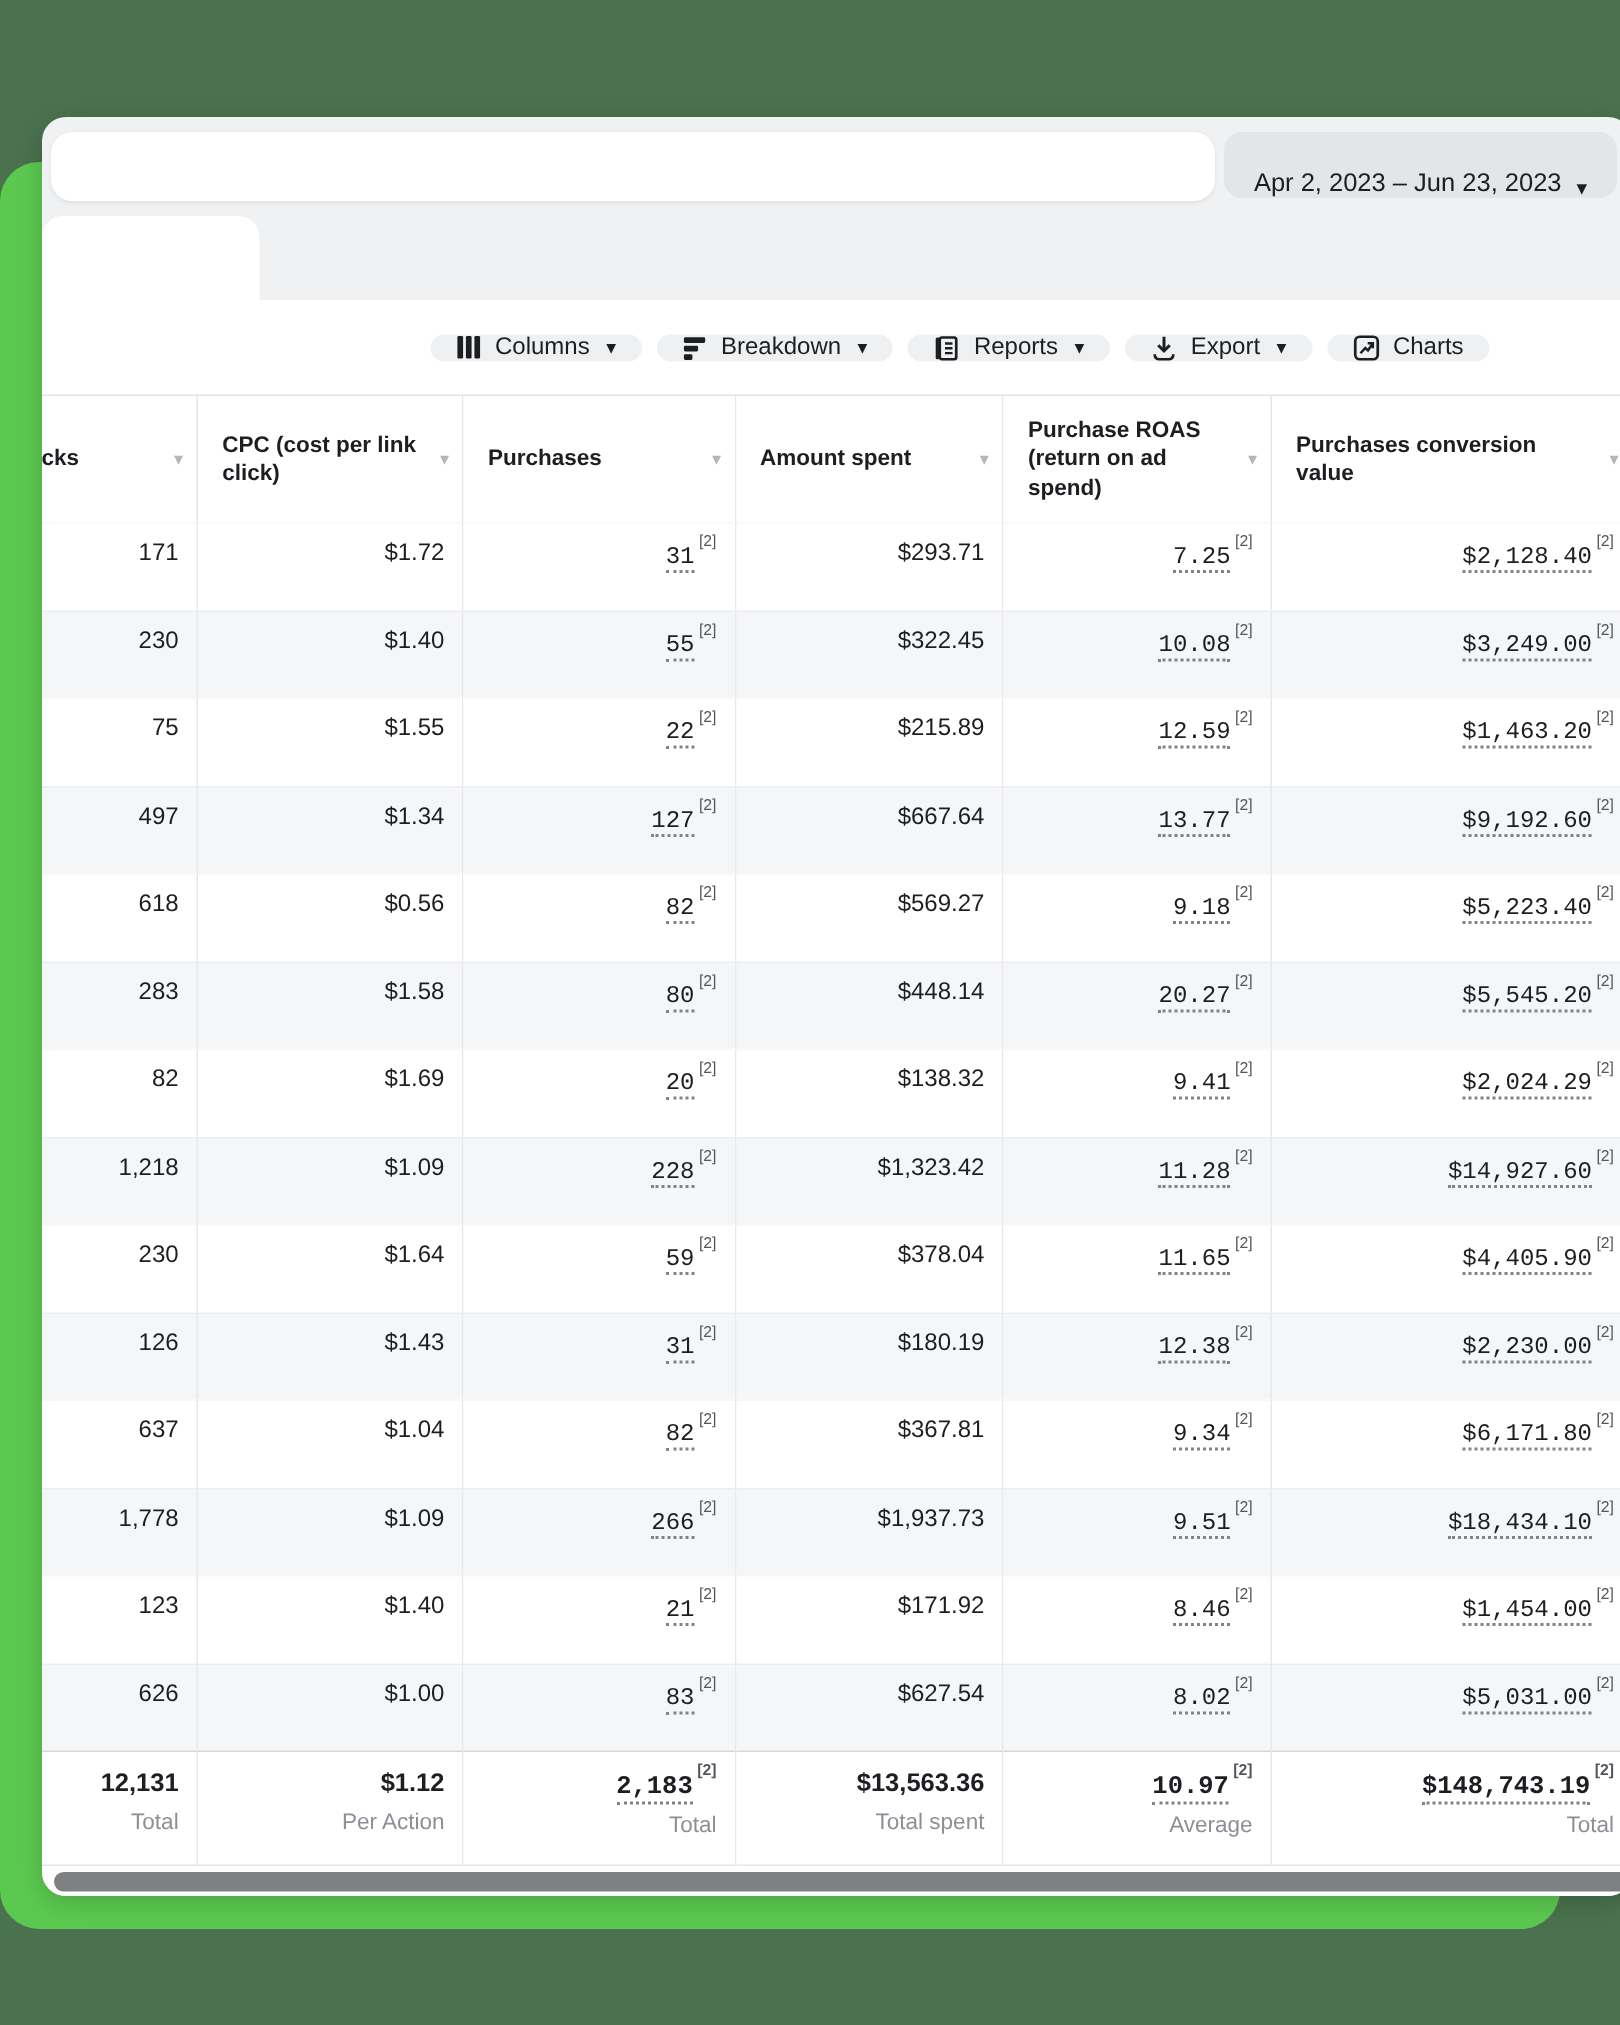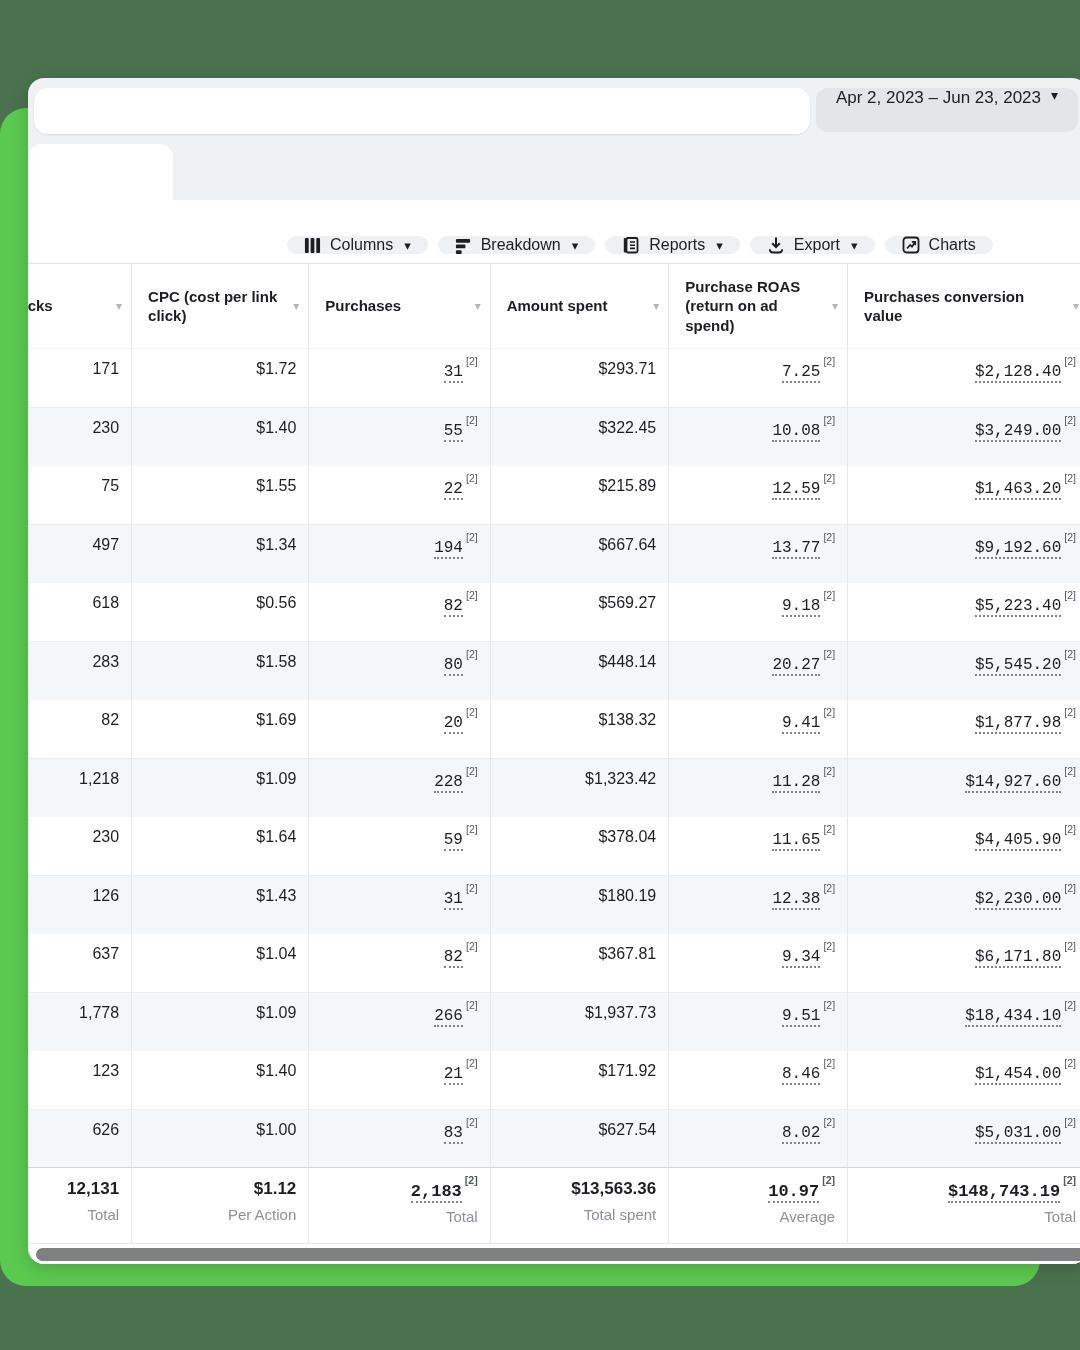--- a/index.html
+++ b/index.html
@@ -24,36 +24,36 @@
   .search-bar{
     position:absolute;left:6px;top:10px;width:776px;height:46px;
     background:#ffffff;border:none;border-radius:14px;
     box-shadow:0 1px 3px rgba(0,0,0,.07);
     font-size:16px;padding:0 18px;box-sizing:border-box;outline:none;
     font-family:inherit;color:#1c1e21;
   }
   .date-pill{
     position:absolute;left:788px;top:10px;width:262px;height:44px;
     background:#e3e5e8;border-radius:12px;cursor:pointer;
-    display:flex;align-items:flex-start;justify-content:center;gap:10px;
+    display:flex;align-items:flex-end;justify-content:center;gap:10px;
     font-size:17px;color:#1c1e21;white-space:nowrap;
   }
   .date-pill .caret{font-size:14px;line-height:1;color:#1c1e21;}
   .tab{
     position:absolute;left:0;top:66px;width:145px;height:57px;
     background:#ffffff;border-radius:14px 14px 0 0;
   }
   .panel{
     position:absolute;left:0;top:122px;width:1060px;height:1064px;
     background:#ffffff;
   }
   
   .toolbar{
     position:absolute;left:259px;top:9px;height:45px;
-    display:flex;gap:10px;align-items:flex-end;white-space:nowrap;
+    display:flex;gap:10px;align-items:center;white-space:nowrap;
   }
   .tbtn{
     display:flex;align-items:center;gap:9px;
     background:#eef0f1;border:none;border-radius:10px;
     padding:0 17px;font-size:16px;color:#1c1e21;cursor:pointer;
     font-family:inherit;flex:0 0 auto;
   }
   .tbtn .caret{font-size:13px;line-height:1;margin-left:2px;}
   .tbtn svg{display:block;}
   
@@ -218,21 +218,21 @@
               <td>75</td>
               <td>$1.55</td>
               <td><span class="u">22</span><sup class="fn">[2]</sup></td>
               <td>$215.89</td>
               <td><span class="u">12.59</span><sup class="fn">[2]</sup></td>
               <td><span class="u">$1,463.20</span><sup class="fn">[2]</sup></td>
             </tr>
             <tr>
               <td>497</td>
               <td>$1.34</td>
-              <td><span class="u">194</span><sup class="fn">[2]</sup></td>
+              <td><span class="u">127</span><sup class="fn">[2]</sup></td>
               <td>$667.64</td>
               <td><span class="u">13.77</span><sup class="fn">[2]</sup></td>
               <td><span class="u">$9,192.60</span><sup class="fn">[2]</sup></td>
             </tr>
             <tr>
               <td>618</td>
               <td>$0.56</td>
               <td><span class="u">82</span><sup class="fn">[2]</sup></td>
               <td>$569.27</td>
               <td><span class="u">9.18</span><sup class="fn">[2]</sup></td>
@@ -245,21 +245,21 @@
               <td>$448.14</td>
               <td><span class="u">20.27</span><sup class="fn">[2]</sup></td>
               <td><span class="u">$5,545.20</span><sup class="fn">[2]</sup></td>
             </tr>
             <tr>
               <td>82</td>
               <td>$1.69</td>
               <td><span class="u">20</span><sup class="fn">[2]</sup></td>
               <td>$138.32</td>
               <td><span class="u">9.41</span><sup class="fn">[2]</sup></td>
-              <td><span class="u">$1,877.98</span><sup class="fn">[2]</sup></td>
+              <td><span class="u">$2,024.29</span><sup class="fn">[2]</sup></td>
             </tr>
             <tr>
               <td>1,218</td>
               <td>$1.09</td>
               <td><span class="u">228</span><sup class="fn">[2]</sup></td>
               <td>$1,323.42</td>
               <td><span class="u">11.28</span><sup class="fn">[2]</sup></td>
               <td><span class="u">$14,927.60</span><sup class="fn">[2]</sup></td>
             </tr>
             <tr>

